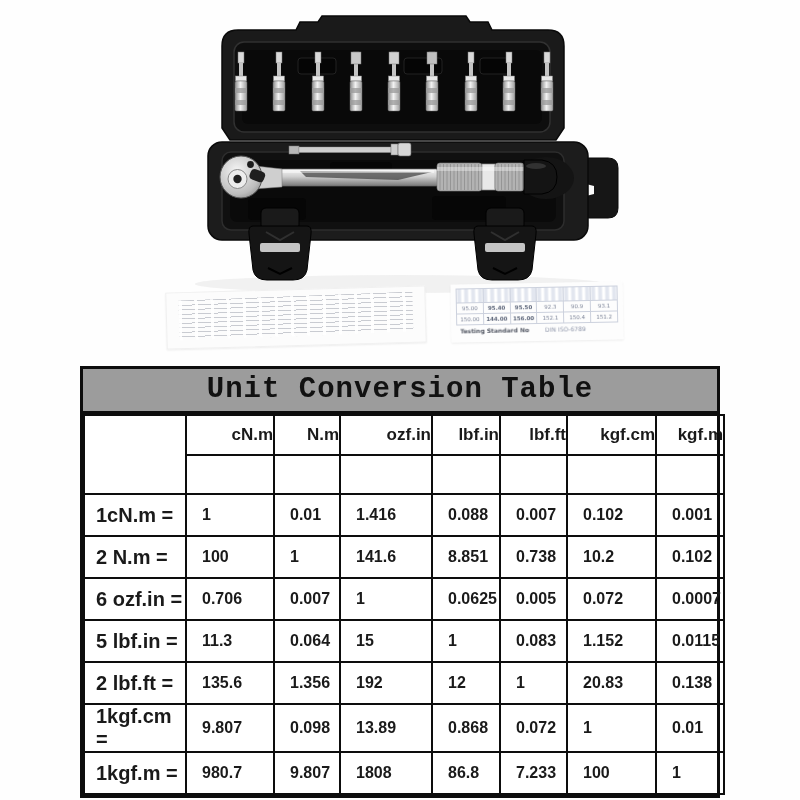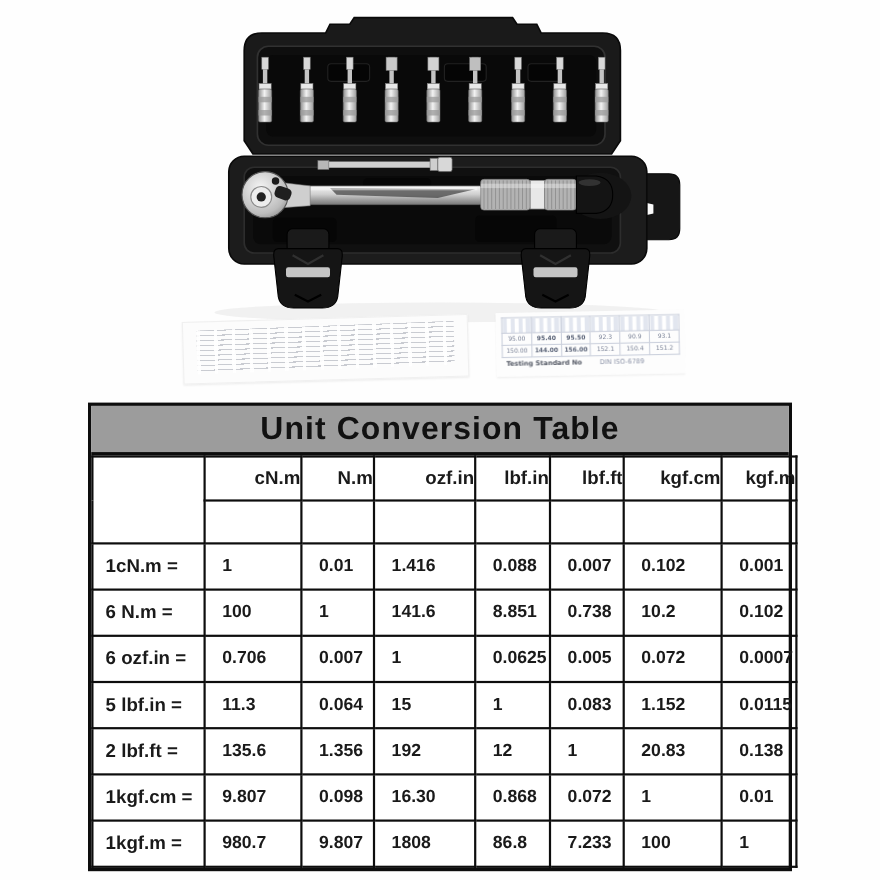--- a/index.html
+++ b/index.html
@@ -32,28 +32,28 @@
   .cert-foot{display:flex;gap:16px;margin-top:2px;padding-left:4px;
       font-family:"DejaVu Sans", sans-serif;font-size:6px;line-height:8px;}
   .cert-foot .lab{font-weight:bold;color:#555a66;}
   .cert-foot .val{color:#8d94a8;}
 
   
   .conv{position:absolute;left:80px;top:366px;width:640px;box-sizing:border-box;
         border:3px solid #0d0d0d;background:#ffffff;}
   .conv-title{height:42px;line-height:42px;text-align:center;
         border-bottom:3px solid #0d0d0d;
-        font-size:29px;font-weight:bold;letter-spacing:1px;color:#111;}
+        font-size:29px;font-weight:bold;letter-spacing:1px;color:#111;font-family:Liberation Mono, monospace;}
   table.conv-grid{width:100%;border-collapse:collapse;table-layout:fixed;}
   .conv-grid th,.conv-grid td{border:2px solid #0d0d0d;padding:0;
         font-size:16px;font-weight:bold;color:#1a1a1a;}
   .conv-grid th.unit{height:38px;text-align:right;font-size:17px;}
   .conv-grid td.corner{border-bottom:2px solid #0d0d0d;}
   .conv-grid tr.blank td{height:37px;}
-  .conv-grid th.rowlab{height:40px;text-align:left;padding-left:11px;font-size:17px;}
+  .conv-grid th.rowlab{height:40px;text-align:left;padding-left:11px;font-size:20px;}
   .conv-grid td.val{height:40px;text-align:left;padding-left:15px;}
 </style>
 </head>
 <body>
 
 <div class="page">
 
   <div class="photo">
     <svg width="800" height="362" viewBox="0 0 800 362">
       <defs>
@@ -241,21 +241,21 @@
         <th class="rowlab">1cN.m =</th>
         <td class="val">1</td>
         <td class="val">0.01</td>
         <td class="val">1.416</td>
         <td class="val">0.088</td>
         <td class="val">0.007</td>
         <td class="val">0.102</td>
         <td class="val">0.001</td>
       </tr>
       <tr>
-        <th class="rowlab">6 N.m =</th>
+        <th class="rowlab">2 N.m =</th>
         <td class="val">100</td>
         <td class="val">1</td>
         <td class="val">141.6</td>
         <td class="val">8.851</td>
         <td class="val">0.738</td>
         <td class="val">10.2</td>
         <td class="val">0.102</td>
       </tr>
       <tr>
         <th class="rowlab">6 ozf.in =</th>
@@ -284,21 +284,21 @@
         <td class="val">192</td>
         <td class="val">12</td>
         <td class="val">1</td>
         <td class="val">20.83</td>
         <td class="val">0.138</td>
       </tr>
       <tr>
         <th class="rowlab">1kgf.cm =</th>
         <td class="val">9.807</td>
         <td class="val">0.098</td>
-        <td class="val">16.30</td>
+        <td class="val">13.89</td>
         <td class="val">0.868</td>
         <td class="val">0.072</td>
         <td class="val">1</td>
         <td class="val">0.01</td>
       </tr>
       <tr>
         <th class="rowlab">1kgf.m =</th>
         <td class="val">980.7</td>
         <td class="val">9.807</td>
         <td class="val">1808</td>

